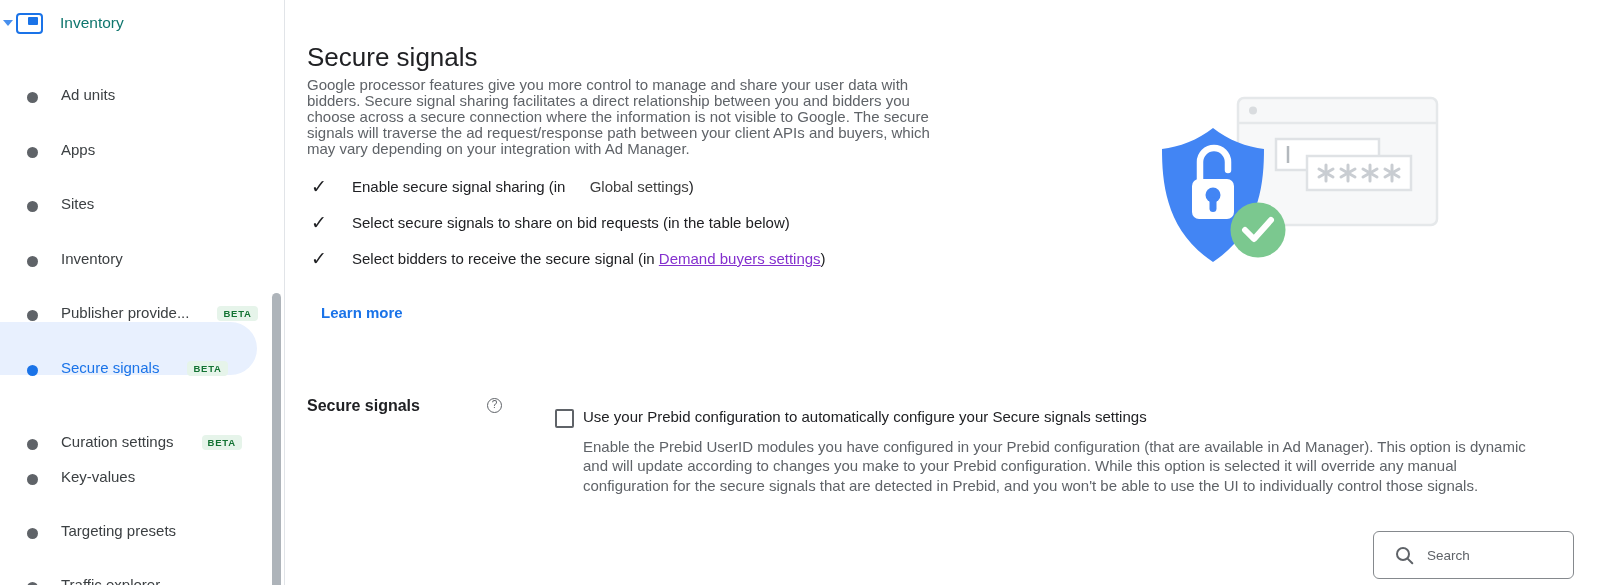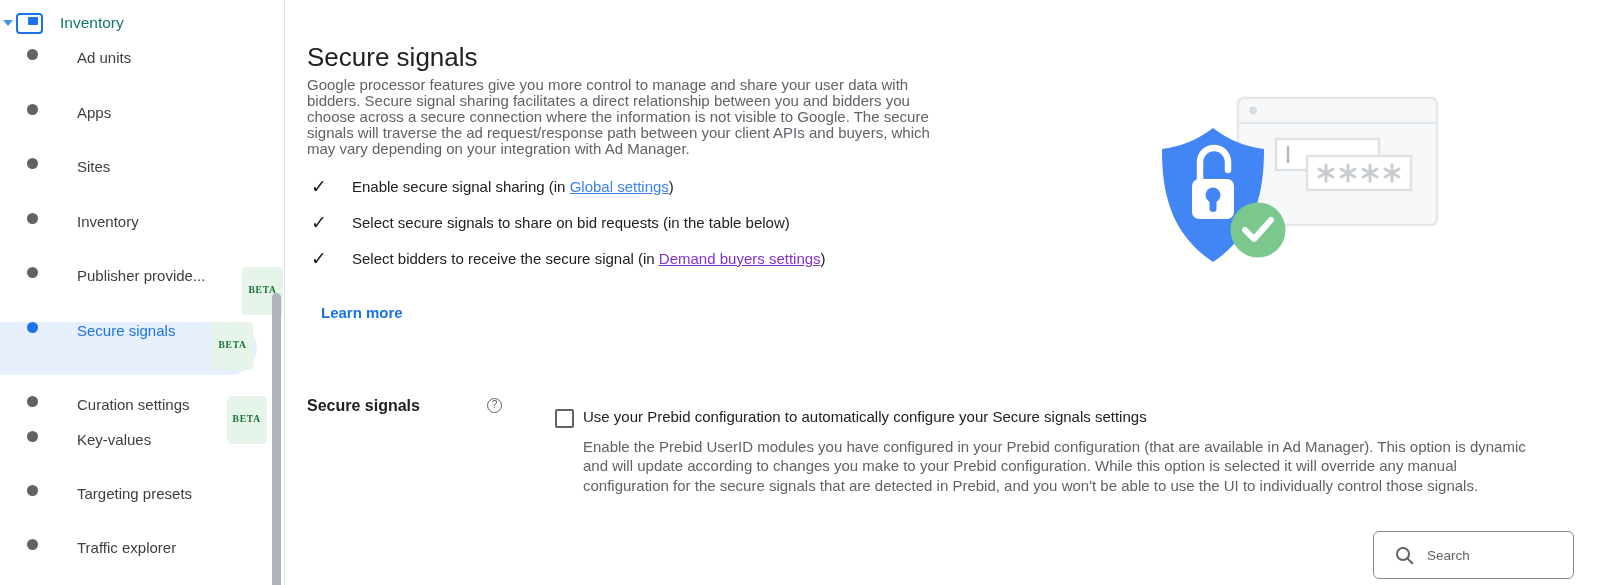--- a/index.html
+++ b/index.html
@@ -8,37 +8,37 @@
           font-family:"Liberation Sans", sans-serif;color:#202124;}
 
   
   .sidebar{position:absolute;left:0;top:0;width:285px;height:585px;border-right:1px solid #e1e4e8;background:#fff;}
   .selected-pill{position:absolute;left:0;top:322px;width:257px;height:53px;background:#e8f0fe;border-radius:0 27px 27px 0;}
   .nav-header{position:absolute;left:0;top:-5px;width:257px;height:54px;display:flex;align-items:center;cursor:pointer;}
   .caret{width:0;height:0;margin-left:3px;border-left:5px solid transparent;border-right:5px solid transparent;border-top:6px solid #1a73e8;opacity:.8;}
   .inv-icon{position:relative;width:27px;height:21px;border:2px solid #1a73e8;border-radius:4px;margin-left:3px;}
   .inv-sq{position:absolute;right:3px;top:2px;width:10px;height:8px;background:#1a73e8;border-radius:1px;}
   .nav-header-label{margin-left:17px;font-size:15.5px;color:#0f766e;}
-  .nav-item{position:absolute;left:0;width:257px;height:54px;display:flex;align-items:flex-start;cursor:pointer;gap:16px;}
+  .nav-item{position:absolute;left:0;width:257px;height:54px;display:flex;align-items:flex-end;cursor:pointer;}
   .bullet{width:11px;height:11px;border-radius:50%;background:#5f6368;margin-left:27px;flex:none;}
   .nav-item.selected .bullet{background:#1a73e8;}
   .nav-label{margin-left:23px;font-size:15px;color:#3c4043;white-space:nowrap;}
   .nav-item.selected .nav-label{color:#1a73e8;}
-  .beta{margin-left:21px;background:#e6f4ea;color:#137333;font-size:9.5px;font-weight:700;
-        letter-spacing:.8px;padding:19px 6px;border-radius:4px;line-height:1;font-family:Liberation Serif, serif;}
+  .beta{margin-left:28px;background:#e6f4ea;color:#137333;font-size:9.5px;font-weight:700;
+        letter-spacing:.8px;padding:3px 6px;border-radius:4px;line-height:1;}
   .scroll-thumb{position:absolute;left:272px;top:293px;width:9px;height:292px;background:#aeb4ba;border-radius:5px 5px 0 0;}
 
   
   .main{position:absolute;left:285px;top:0;right:0;height:585px;}
   .page-title{position:absolute;left:22px;top:24px;font-size:26px;font-weight:400;color:#202124;line-height:32px;}
   .intro{position:absolute;left:22px;top:62px;width:632px;font-size:15px;line-height:16px;color:#5f6368;}
   .check-row{position:absolute;left:22px;height:24px;display:flex;align-items:center;}
   .check-glyph{width:22px;margin-left:4px;font-size:19px;color:#202124;flex:none;}
   .check-text{margin-left:19px;font-size:15px;color:#202124;white-space:nowrap;}
-  .link-blue{color:#3b82f6;text-decoration:underline;cursor:pointer;}
+  .link-blue{color:#404040;cursor:pointer;margin-left:20px;}
   .link-purple{color:#8430ce;text-decoration:underline;cursor:pointer;}
   .learn-more{position:absolute;left:36px;top:304px;font-size:15px;font-weight:700;color:#1a73e8;cursor:pointer;}
   .section-label{position:absolute;left:22px;top:397px;font-size:16px;font-weight:700;color:#202124;}
   .help-icon{position:absolute;left:202px;top:398px;width:15px;height:15px;border:1.5px solid #5f6368;border-radius:50%;
              color:#5f6368;font-size:10px;line-height:12px;text-align:center;cursor:pointer;}
   .checkbox{position:absolute;left:270px;top:409px;width:19px;height:19px;border:2px solid #5f6368;border-radius:2px;background:#fff;cursor:pointer;}
   .cb-label{position:absolute;left:298px;top:407px;width:960px;font-size:15px;color:#202124;line-height:20px;cursor:pointer;}
   .cb-desc{position:absolute;left:298px;top:437px;width:948px;font-size:15px;line-height:19.3px;color:#5f6368;}
   .search-box{position:absolute;left:1088px;top:531px;width:201px;height:48px;border:1px solid #85898d;border-radius:6px;
               display:flex;align-items:center;background:#fff;}

